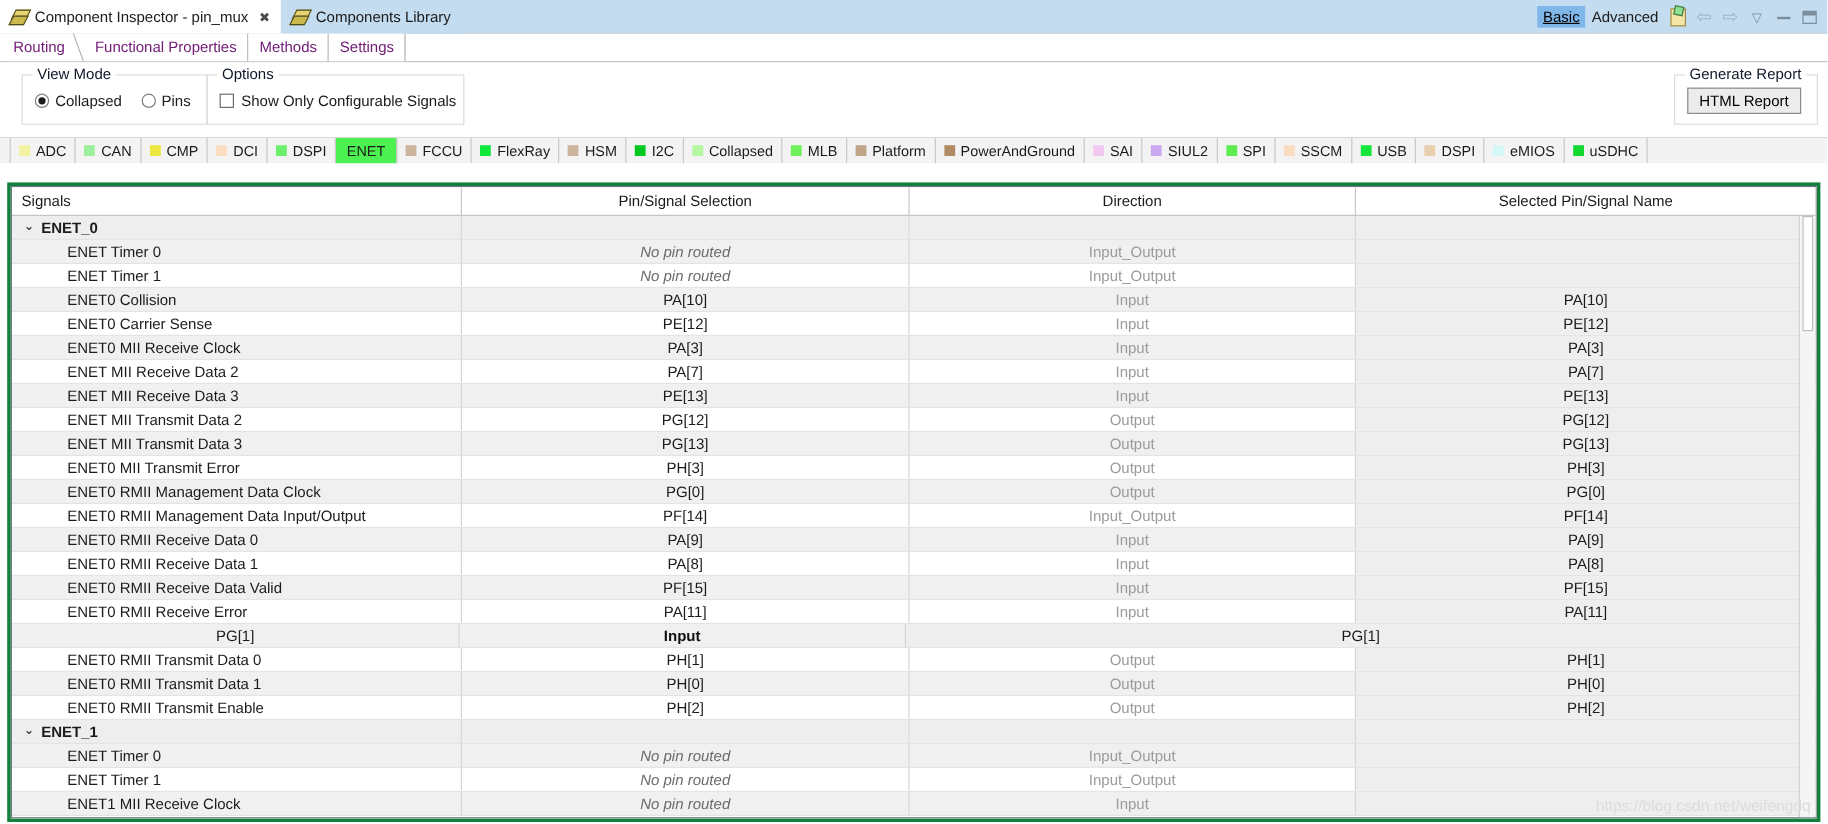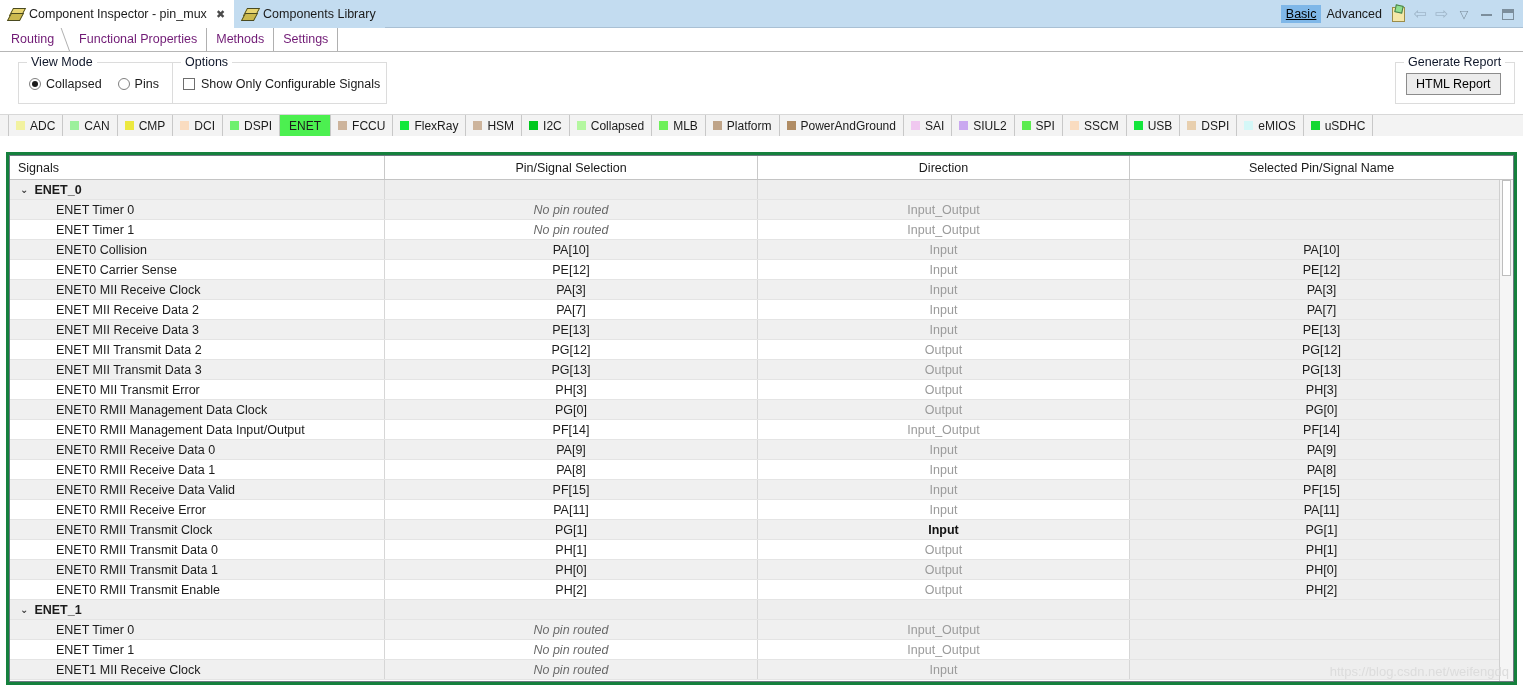--- a/index.html
+++ b/index.html
@@ -633,23 +633,20 @@
             <span>PA[11]</span>
           </div>
           <div class="td c2">
             <span>Input</span>
           </div>
           <div class="td c3">
             <span>PA[11]</span>
           </div>
         </div>
         <div class="trow alt">
-          <div class="td c0">
-            <span class="sig-label">ENET0 RMII Transmit Clock</span>
-          </div>
           <div class="td c1">
             <span>PG[1]</span>
           </div>
           <div class="td c2">
             <span class="dir-strong">Input</span>
           </div>
           <div class="td c3">
             <span>PG[1]</span>
           </div>
         </div>

